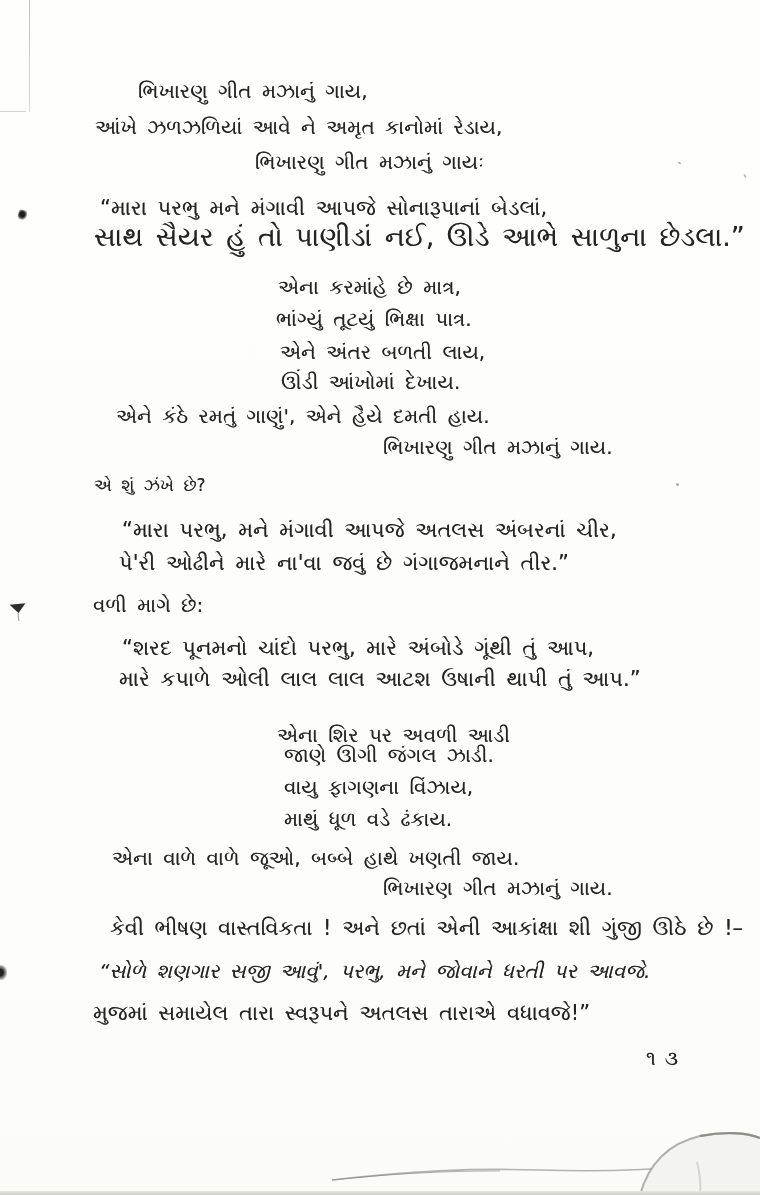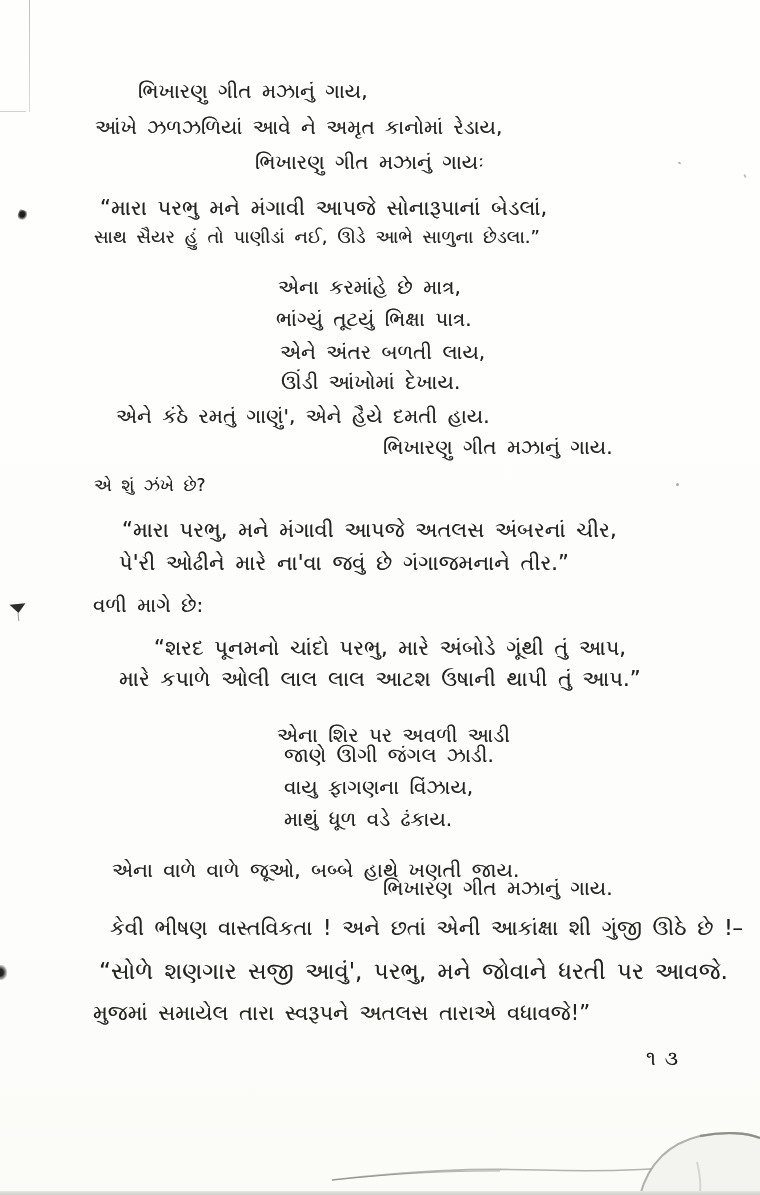--- a/index.html
+++ b/index.html
@@ -22,41 +22,41 @@
     color:#23231f;
     font-size:20px;
     line-height:26px;
     word-spacing:4px;
     text-shadow:0 0 .4px rgba(35,35,31,.55);
   }
   .l1{left:138px;top:78px;}
   .l2{left:95px;top:114px;}
   .l3{left:255px;top:149px;}
   .l4{left:100px;top:195px;font-size:21px;}
-  .l5{left:94px;top:224px;font-size:18px;}
+  .l5{left:94px;top:224px;font-size:27px;}
   .l6{left:278px;top:274px;}
   .l7{left:276px;top:306px;}
   .l8{left:280px;top:339px;}
   .l9{left:281px;top:369px;}
   .l10{left:116px;top:403px;}
   .l11{left:383px;top:434px;}
   .l12{left:94px;top:472px;font-size:17px;}
   .l13{left:122px;top:517px;font-size:21px;}
   .l14{left:119px;top:550px;font-size:21px;}
   .l15{left:93px;top:592px;}
-  .l16{left:122px;top:635px;font-size:21px;margin-left:32px;}
+  .l16{left:122px;top:635px;font-size:21px;}
   .l17{left:119px;top:666px;font-size:21px;}
   .l18{left:277px;top:710px;margin-top:12px;}
   .l19{left:284px;top:742px;}
   .l20{left:284px;top:774px;}
   .l21{left:284px;top:806px;}
-  .l22{left:112px;top:845px;margin-top:12px;}
+  .l22{left:112px;top:845px;}
   .l23{left:383px;top:875px;}
   .l24{left:110px;top:915px;font-size:21px;}
-  .l25{left:99px;top:958px;font-size:23px;}
+  .l25{left:99px;top:958px;font-size:20px;font-style:italic;}
   .l26{left:93px;top:1000px;font-size:21px;}
   
   .page-number{
     position:absolute;left:646px;top:1046px;
     font-size:20px;color:#1d1d1a;
     letter-spacing:9px;white-space:nowrap;
     text-shadow:0 0 .4px rgba(29,29,26,.6);
   }
   
   .crease-v{position:absolute;left:29px;top:0;width:1px;height:112px;

